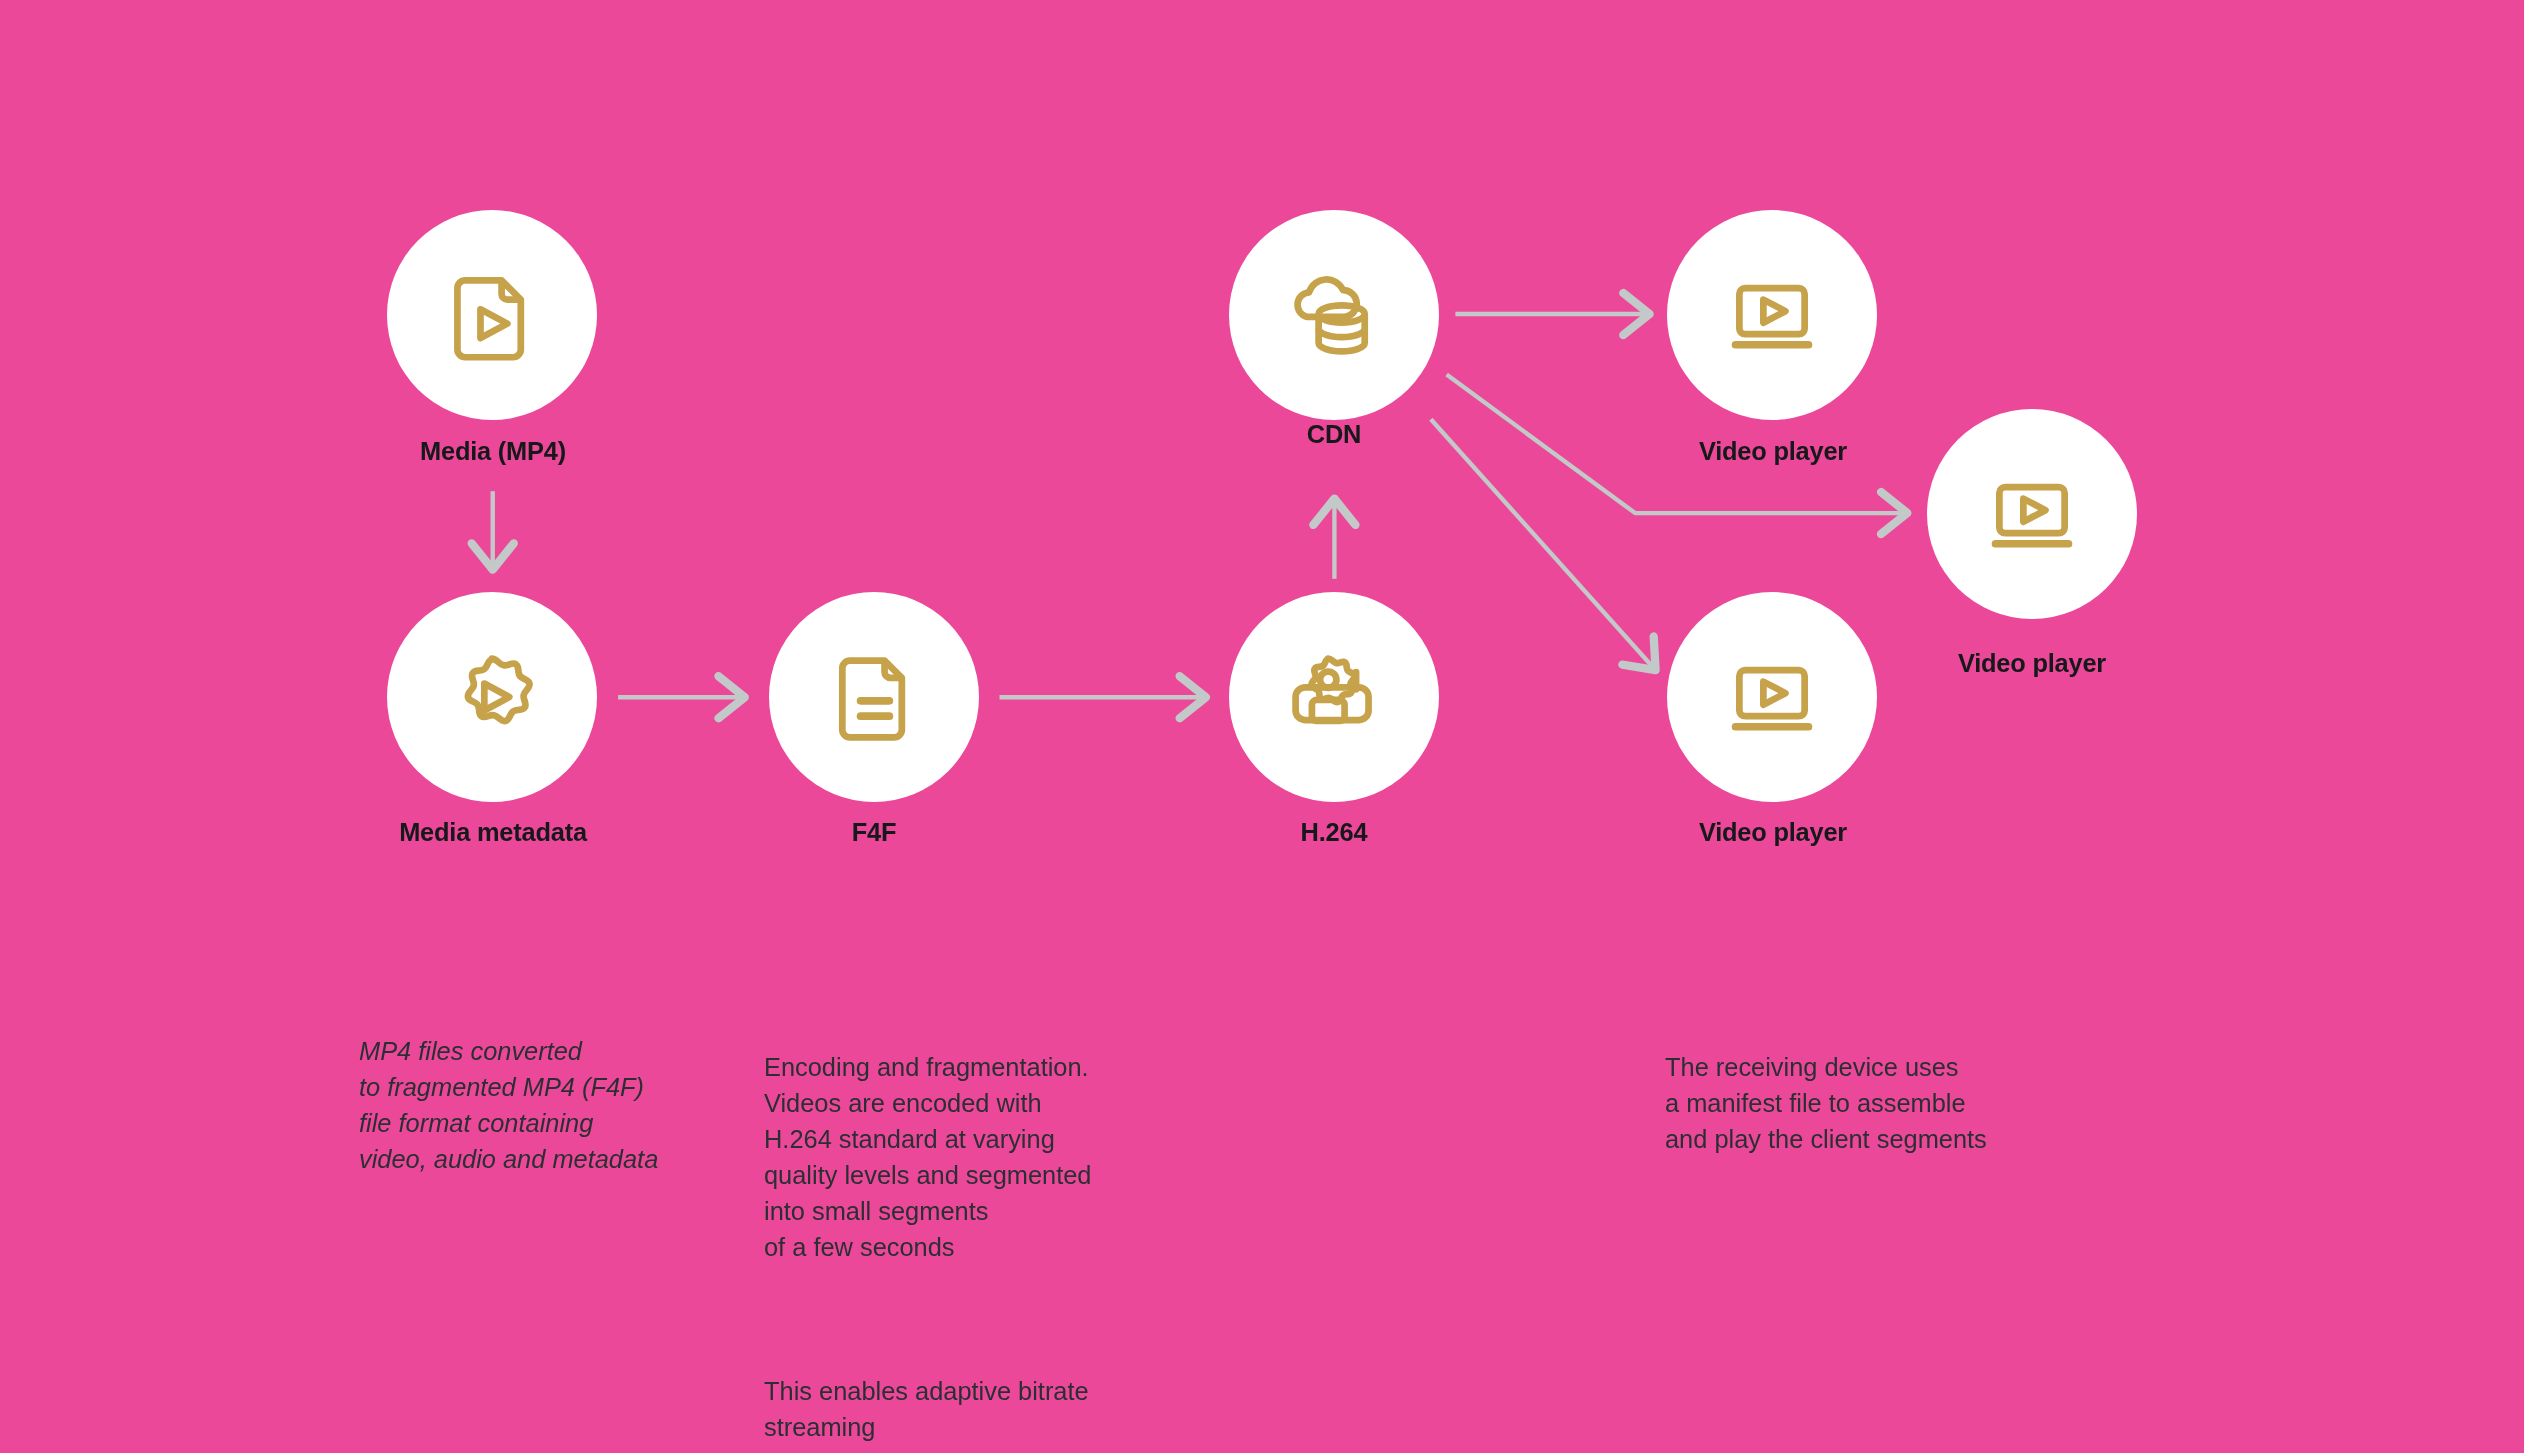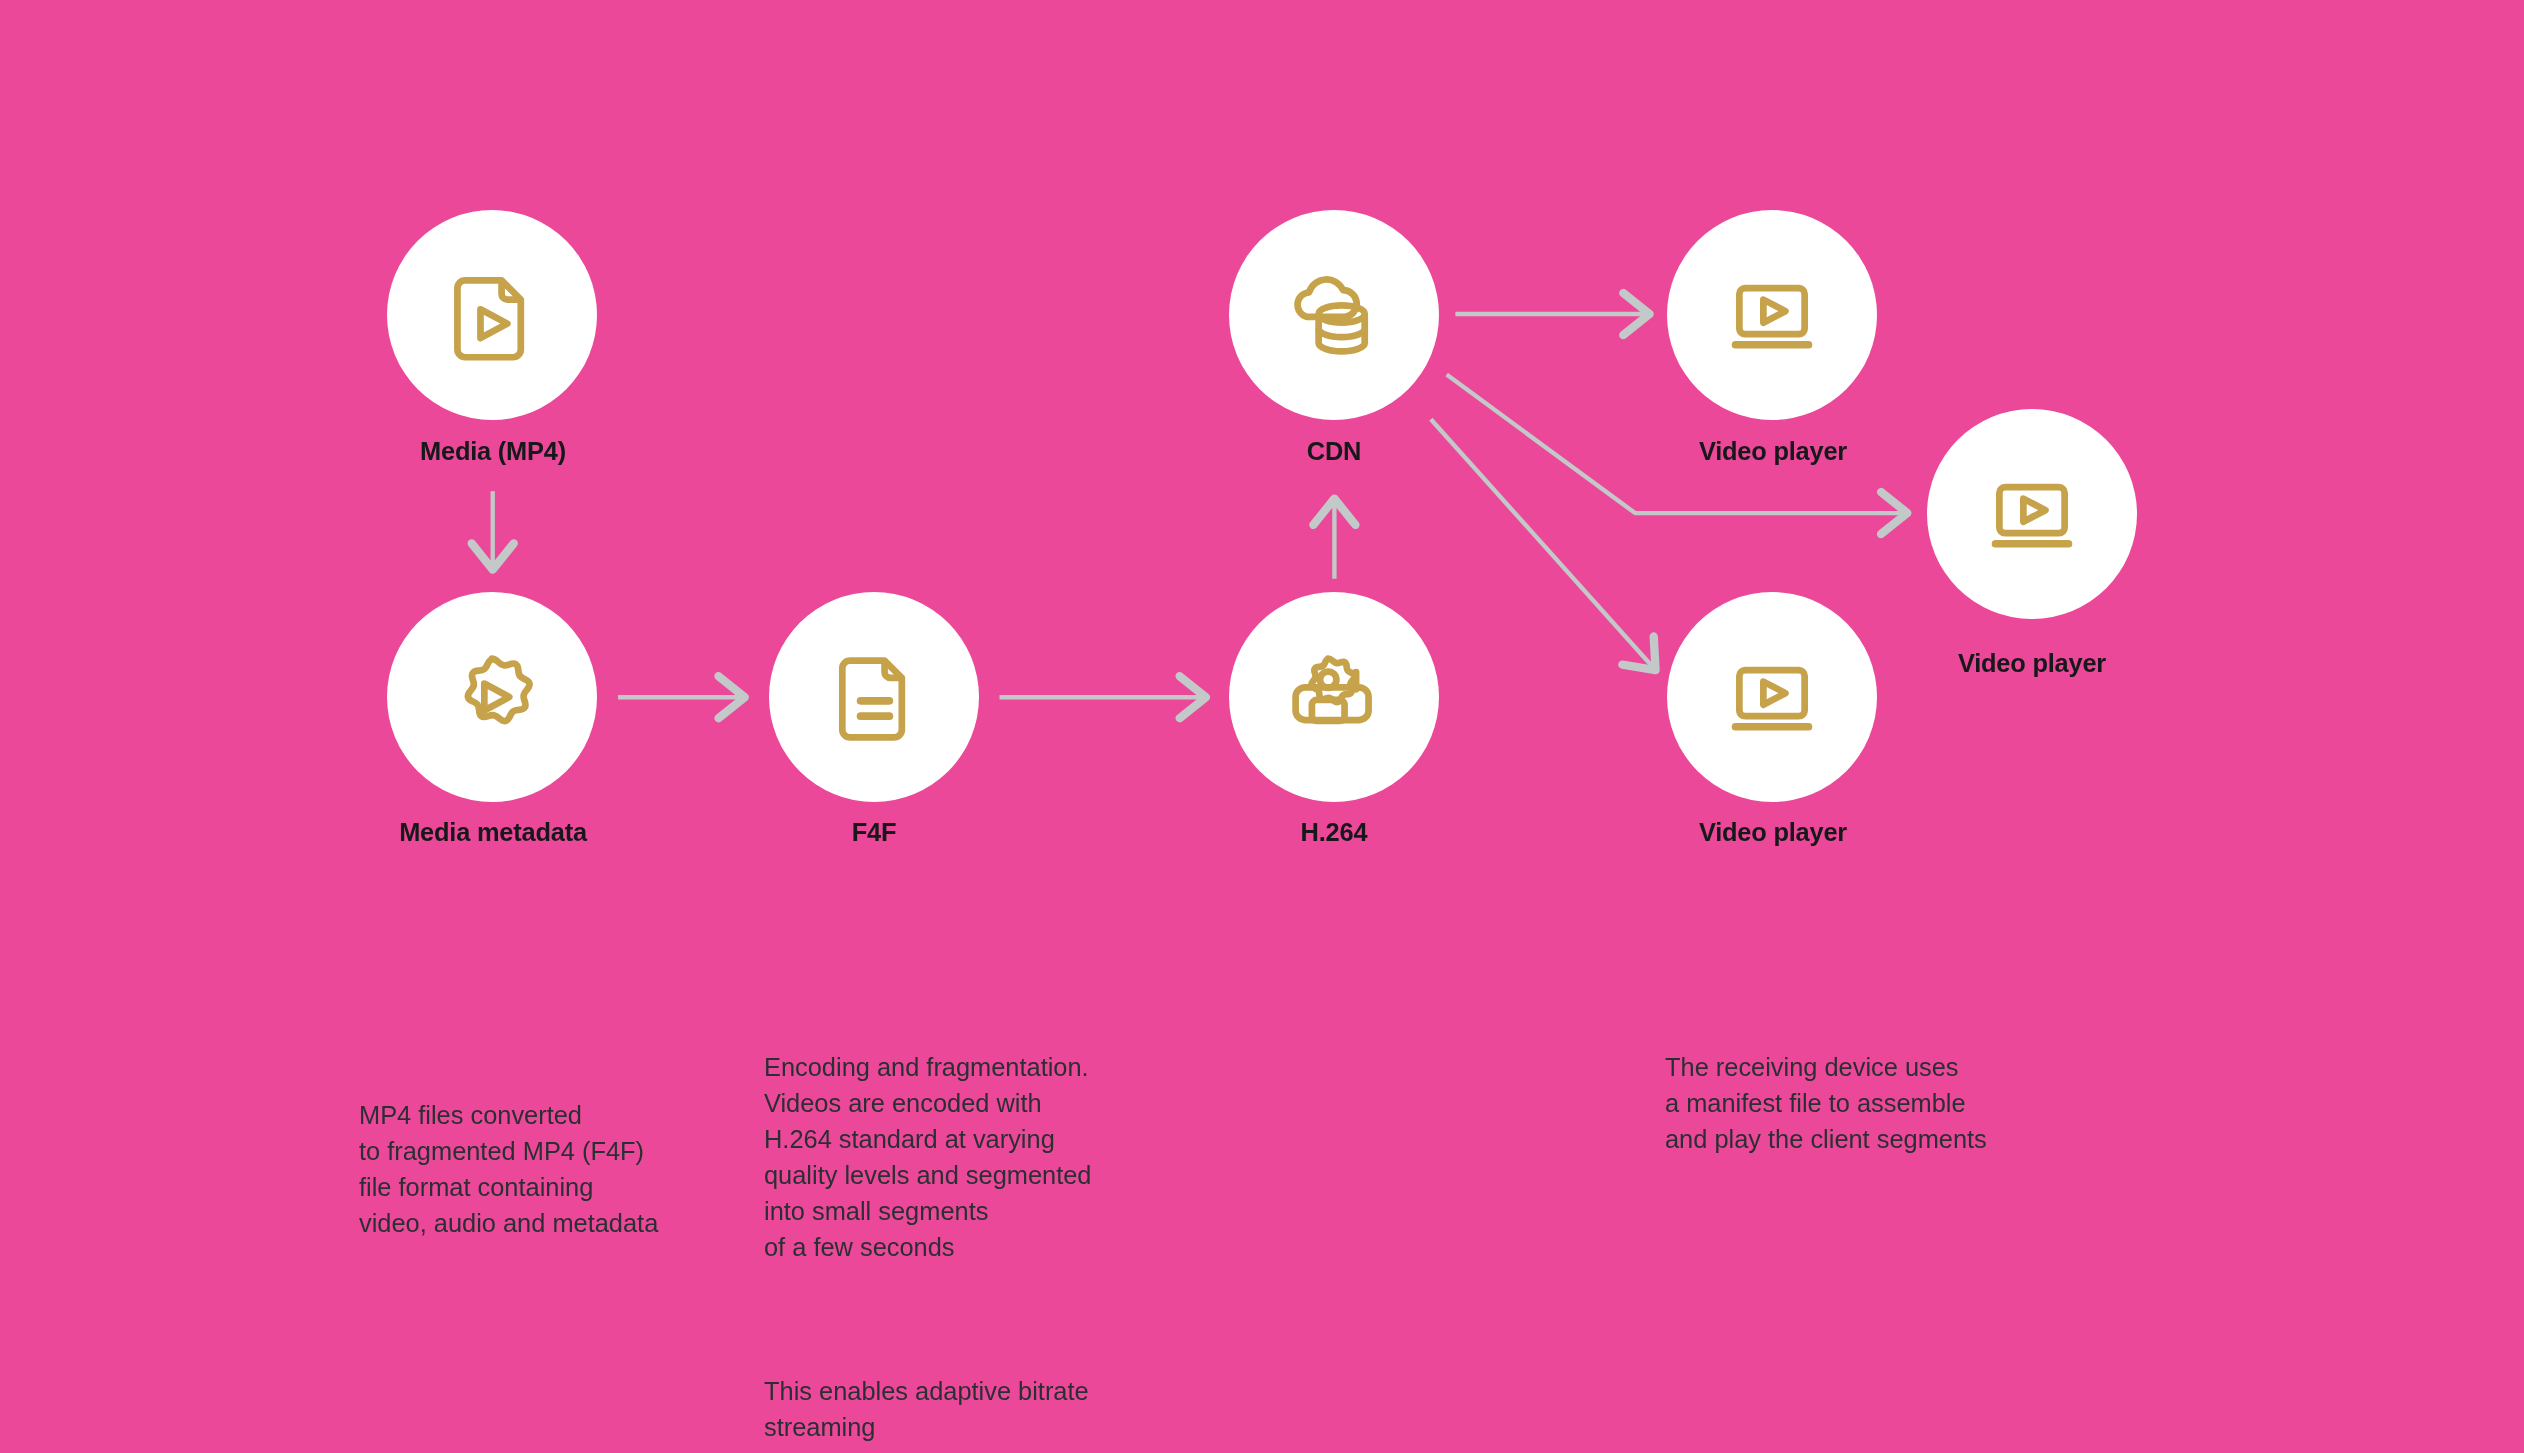--- a/index.html
+++ b/index.html
@@ -161,21 +161,21 @@
 
   <div class="node" style="left:1229px; top:210px;">
     <div class="disc"></div>
     <svg class="glyph" viewBox="0 0 100 100" xmlns="http://www.w3.org/2000/svg">
       <path d="M22,52 a13,13 0 0 1 2,-25.6 a19,19 0 0 1 35.5,-2.2 a14,14 0 0 1 2.5,27.8 z" fill="none" stroke="#c6a24a" stroke-width="7" stroke-linejoin="round" stroke-linecap="round"></path>
       <ellipse cx="58" cy="49" rx="24" ry="9" fill="none" stroke="#c6a24a" stroke-width="7"></ellipse>
       <path d="M34,49 v30 a24,9 0 0 0 48,0 v-30" fill="none" stroke="#c6a24a" stroke-width="7"></path>
       <path d="M34,64 a24,9 0 0 0 48,0" fill="none" stroke="#c6a24a" stroke-width="7"></path>
     </svg>
   </div>
-  <div class="node-label" style="left:1150px; top:437px;">CDN</div>
+  <div class="node-label" style="left:1150px; top:420px;">CDN</div>
 
   <div class="node" style="left:1667px; top:210px;">
     <div class="disc"></div>
     <svg class="glyph" viewBox="0 0 100 100" xmlns="http://www.w3.org/2000/svg">
       <rect x="16" y="22" width="68" height="48" rx="6" fill="none" stroke="#c6a24a" stroke-width="7" stroke-linejoin="round"></rect>
       <path d="M41,34 L64,46 L41,58 z" fill="none" stroke="#c6a24a" stroke-width="7" stroke-linejoin="round"></path>
       <line x1="12" y1="81" x2="88" y2="81" stroke="#c6a24a" stroke-width="8" stroke-linecap="round"></line>
     </svg>
   </div>
   <div class="node-label" style="left:1589px; top:437px;">Video player</div>
@@ -193,21 +193,21 @@
   <div class="node" style="left:1667px; top:592px;">
     <div class="disc"></div>
     <svg class="glyph" viewBox="0 0 100 100" xmlns="http://www.w3.org/2000/svg">
       <rect x="16" y="22" width="68" height="48" rx="6" fill="none" stroke="#c6a24a" stroke-width="7" stroke-linejoin="round"></rect>
       <path d="M41,34 L64,46 L41,58 z" fill="none" stroke="#c6a24a" stroke-width="7" stroke-linejoin="round"></path>
       <line x1="12" y1="81" x2="88" y2="81" stroke="#c6a24a" stroke-width="8" stroke-linecap="round"></line>
     </svg>
   </div>
   <div class="node-label" style="left:1589px; top:818px;">Video player</div>
 
-  <div class="desc" style="left:359px; top:1025px; width:412px;">
+  <div class="desc" style="left:359px; top:961px; width:412px;font-style:italic;">
     <div>MP4 files converted
 to fragmented MP4 (F4F)
 file format containing
 video, audio and metadata</div>
   </div>
 
   <div class="desc" style="left:764px; top:977px; width:412px;">
     <div>Encoding and fragmentation.
 Videos are encoded with
 H.264 standard at varying

